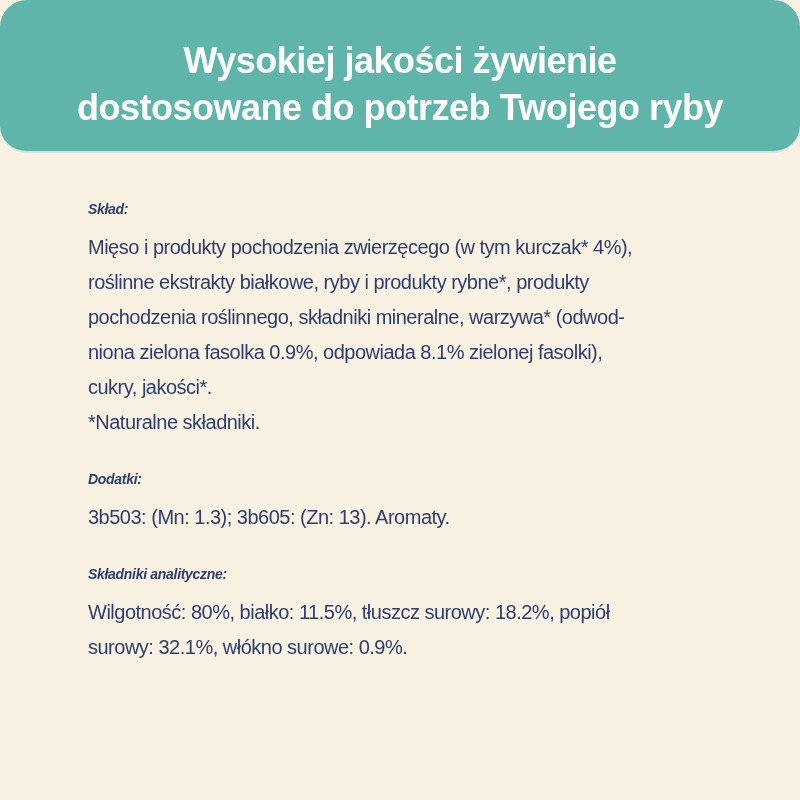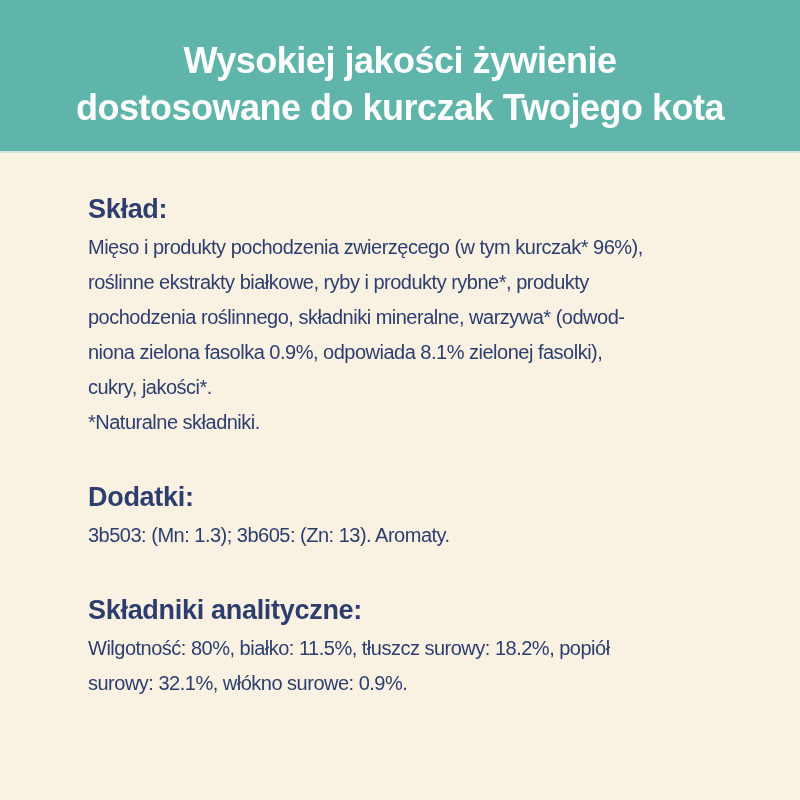--- a/index.html
+++ b/index.html
@@ -25,66 +25,68 @@
   .header {
     background: var(--teal);
     height: 153px;
     flex: 0 0 153px;
     display: flex;
     flex-direction: column;
     justify-content: center;
     align-items: center;
     border-bottom: 2px solid var(--divider);
     padding-top: 16px;
+    border-radius: 27px;
   }
   .title-line {
     color: var(--title-color);
     font-weight: bold;
     font-size: 36px;
     line-height: 47px;
     text-align: center;
     letter-spacing: -0.5px;
     white-space: nowrap;
   }
   .content {
     background: var(--cream);
     flex: 1 1 auto;
     padding: 44px 40px 0 88px;
     color: var(--navy);
   }
-  .section + .section { margin-top: 45px; }
+  .section + .section { margin-top: 27px; }
   .section .heading {
     font-weight: bold;
-    font-size: 27px;
+    font-size: 14px;
     line-height: 25px;
     margin-bottom: 8px;
     letter-spacing: -0.3px;
     color: var(--navy);
+    font-style: italic;
   }
   .section .line {
     font-size: 20px;
     line-height: 35px;
     letter-spacing: -0.5px;
     white-space: nowrap;
     color: var(--navy);
   }
 </style>
 </head>
 <body>
 
 <div class="page">
   <div class="header">
     <div class="title-line">Wysokiej jakości żywienie</div>
-    <div class="title-line">dostosowane do kurczak Twojego kota</div>
+    <div class="title-line">dostosowane do potrzeb Twojego ryby</div>
   </div>
   <div class="content">
     <div>
         <section class="section">
           <div class="heading">Skład:</div>
-          <div class="line">Mięso i produkty pochodzenia zwierzęcego (w tym kurczak* 96%),</div>
+          <div class="line">Mięso i produkty pochodzenia zwierzęcego (w tym kurczak* 4%),</div>
           <div class="line">roślinne ekstrakty białkowe, ryby i produkty rybne*, produkty</div>
           <div class="line">pochodzenia roślinnego, składniki mineralne, warzywa* (odwod-</div>
           <div class="line">niona zielona fasolka 0.9%, odpowiada 8.1% zielonej fasolki),</div>
           <div class="line">cukry, jakości*.</div>
           <div class="line">*Naturalne składniki.</div>
         </section>
         <section class="section">
           <div class="heading">Dodatki:</div>
           <div class="line">3b503: (Mn: 1.3); 3b605: (Zn: 13). Aromaty.</div>
         </section>

